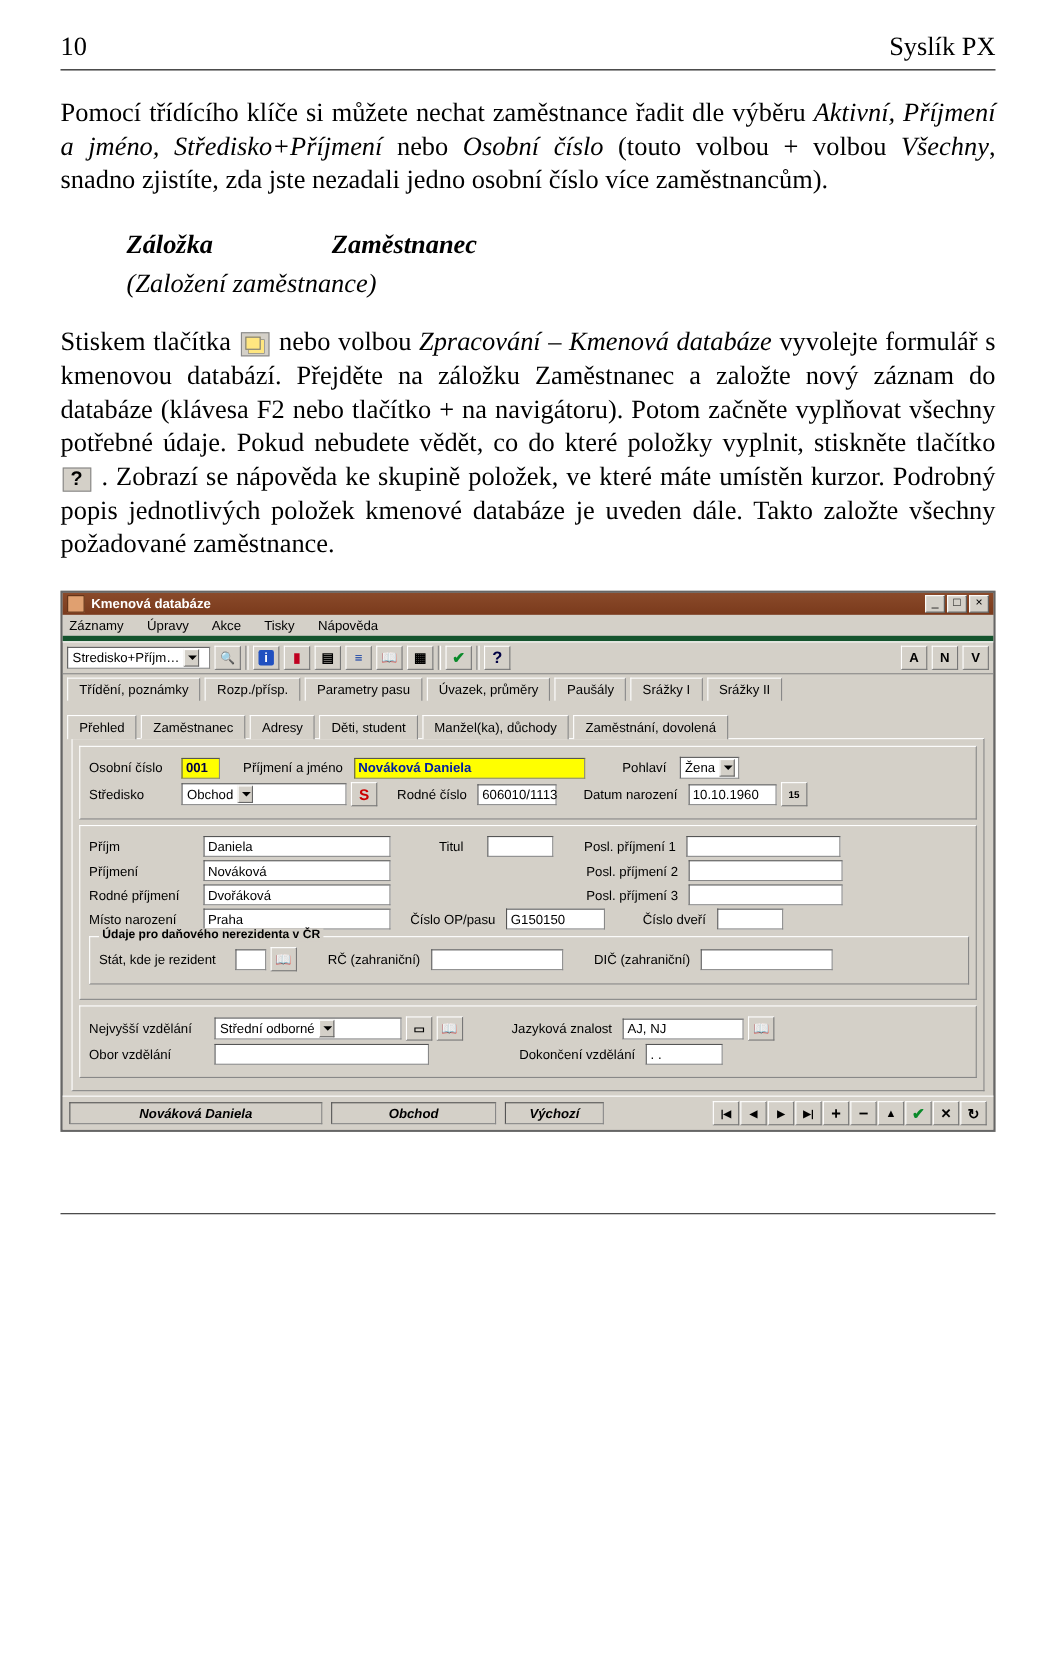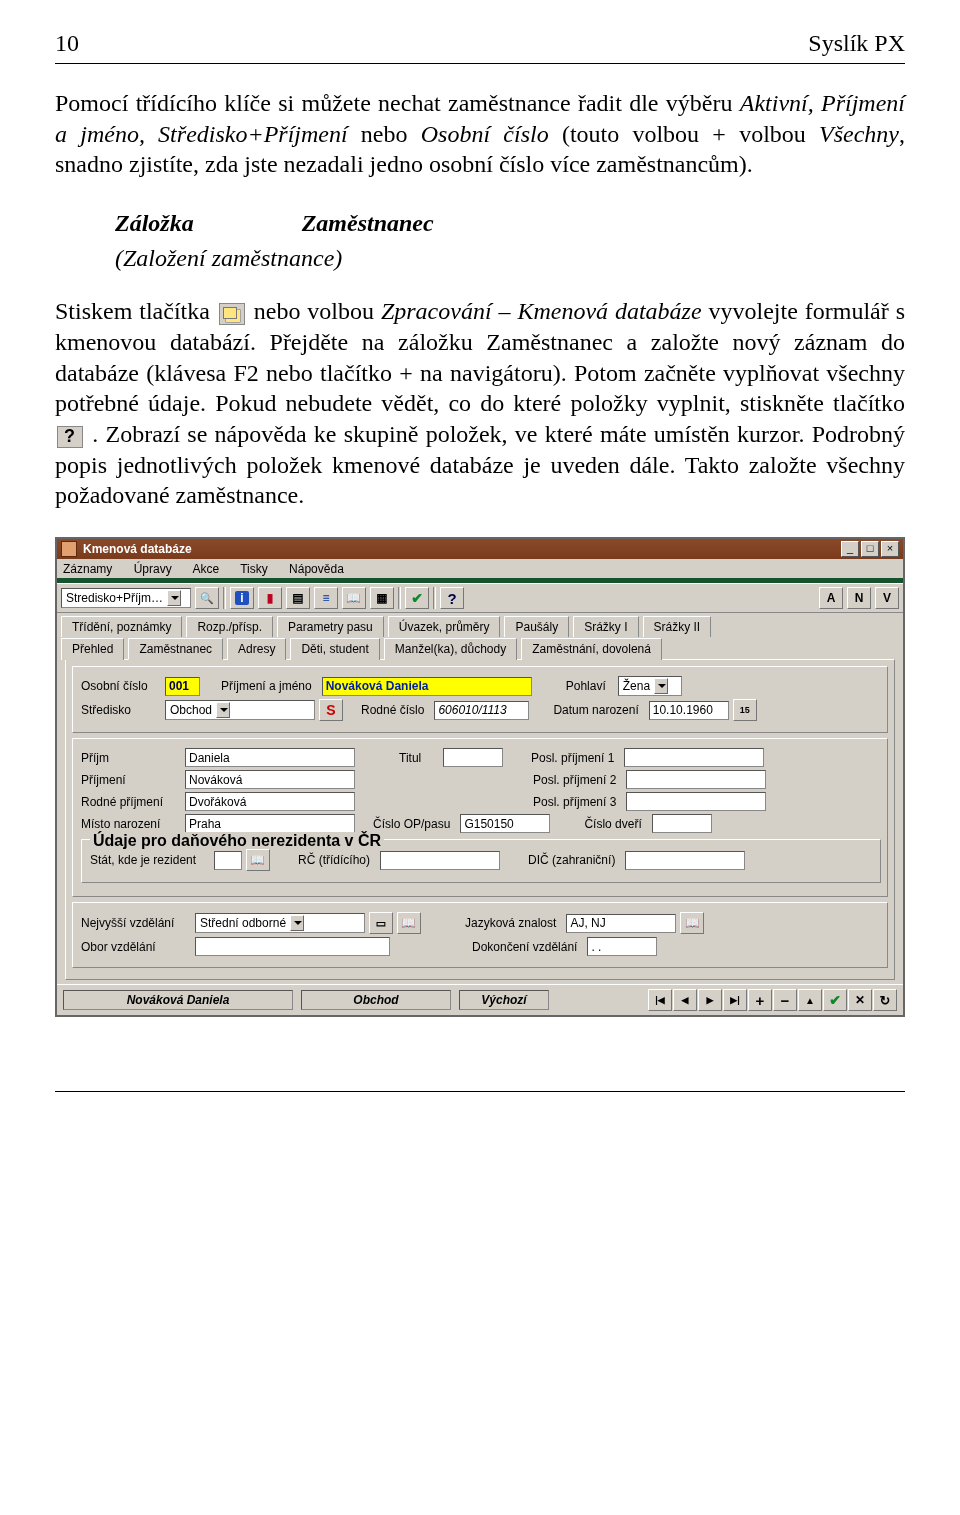--- a/index.html
+++ b/index.html
@@ -78,33 +78,33 @@
   .vsep { width:3px; height:22px; border-left:1px solid #888; border-right:1px solid #fff; }
   .spacer { flex:1; }
 
   .tabs { padding: 2px 4px 0 4px; }
   .tabrow { display:flex; gap:4px; }
   .tab {
     background:#d4d0c8; border:1px solid #888; border-top-color:#fff; border-left-color:#fff; border-bottom:none;
     padding:3px 10px; font-size:12px; position:relative; bottom:-1px;
   }
   .tab.active { background:#d4d0c8; border-bottom:1px solid #d4d0c8; z-index:2; font-weight:normal; }
-  .tabrow.second { margin-top:1px; }
+  .tabrow.second { margin-top:13px; }
   .tabrow.second .tab.active { border-top:1px solid #fff; }
 
   .panel {
     border:1px solid #888; border-top-color:#fff; border-left-color:#fff;
     margin:0 4px 4px 4px; padding:6px;
   }
   .group {
     border:1px solid #888; border-top-color:#fff; border-left-color:#fff;
     padding:6px 6px 8px 8px; margin-bottom:5px; position:relative;
   }
   .group .legend {
-    position:absolute; top:-8px; left:8px; background:#d4d0c8; padding:0 3px; font-weight:bold; font-size:16px;
+    position:absolute; top:-8px; left:8px; background:#d4d0c8; padding:0 3px; font-weight:bold; font-size:11px;
   }
   .row { display:flex; align-items:center; gap:4px; margin:3px 0; }
   .lbl { font-size:12px; color:#000; }
   .inp {
     background:#fff; border:1px solid #888; border-top-color:#555; border-left-color:#555;
     height:19px; padding:1px 3px; font-size:12px; display:inline-flex; align-items:center;
   }
   .inp.yellow { background:#ffff00; font-weight:bold; color:#004; }
   .inp.hl { background:#ffff00; font-weight:bold; color:#0020a0; }
 
@@ -206,34 +206,34 @@
 
       <div class="panel">
 
         <div class="group">
           <div class="row">
             <span class="lbl" style="width:80px;">Osobní číslo</span>
             <span class="inp yellow" style="width:35px;">001</span>
             <span class="lbl" style="margin-left:17px;">Příjmení a jméno</span>
             <span class="inp hl" style="width:210px;margin-left:6px;">Nováková Daniela</span>
             <span class="lbl" style="margin-left:30px;">Pohlaví</span>
-            <span class="combo" style="width:64px;margin-left:8px;text-align:right;">
+            <span class="combo" style="width:54px;margin-left:8px;text-align:right;">
               <span>Žena</span>
               <span class="dd"></span>
             </span>
           </div>
           <div class="row">
             <span class="lbl" style="width:80px;">Středisko</span>
             <span class="combo" style="width:150px;">
               <span>Obchod</span>
               <span class="dd"></span>
             </span>
             <span class="tbtn Sred"></span>
             <span class="lbl" style="margin-left:14px;">Rodné číslo</span>
-            <span class="inp" style="width:95px;margin-left:6px;font-style:italic;">606010/1113</span>
+            <span class="inp" style="width:72px;margin-left:6px;">606010/1113</span>
             <span class="lbl" style="margin-left:20px;">Datum narození</span>
             <span class="inp" style="width:80px;margin-left:6px;">10.10.1960</span>
             <span class="tbtn cal15"></span>
           </div>
         </div>
 
         <div class="group">
           <div class="row">
             <span class="lbl" style="width:100px;">Příjm</span>
             <span class="inp" style="width:170px;">Daniela</span>
@@ -264,21 +264,21 @@
             <span class="lbl" style="margin-left:30px;">Číslo dveří</span>
             <span class="inp" style="width:60px;margin-left:6px;"></span>
           </div>
 
           <div class="group" style="margin-top:6px;">
             <span class="legend">Údaje pro daňového nerezidenta v ČR</span>
             <div class="row">
               <span class="lbl" style="width:120px;">Stát, kde je rezident</span>
               <span class="inp" style="width:28px;"></span>
               <span class="tbtn book"></span>
-              <span class="lbl" style="margin-left:24px;">RČ (třídícího)</span>
+              <span class="lbl" style="margin-left:24px;">RČ (zahraniční)</span>
               <span class="inp" style="width:120px;margin-left:6px;"></span>
               <span class="lbl" style="margin-left:24px;">DIČ (zahraniční)</span>
               <span class="inp" style="width:120px;margin-left:6px;"></span>
             </div>
           </div>
         </div>
 
         <div class="group">
           <div class="row">
             <span class="lbl" style="width:110px;">Nejvyšší vzdělání</span>

